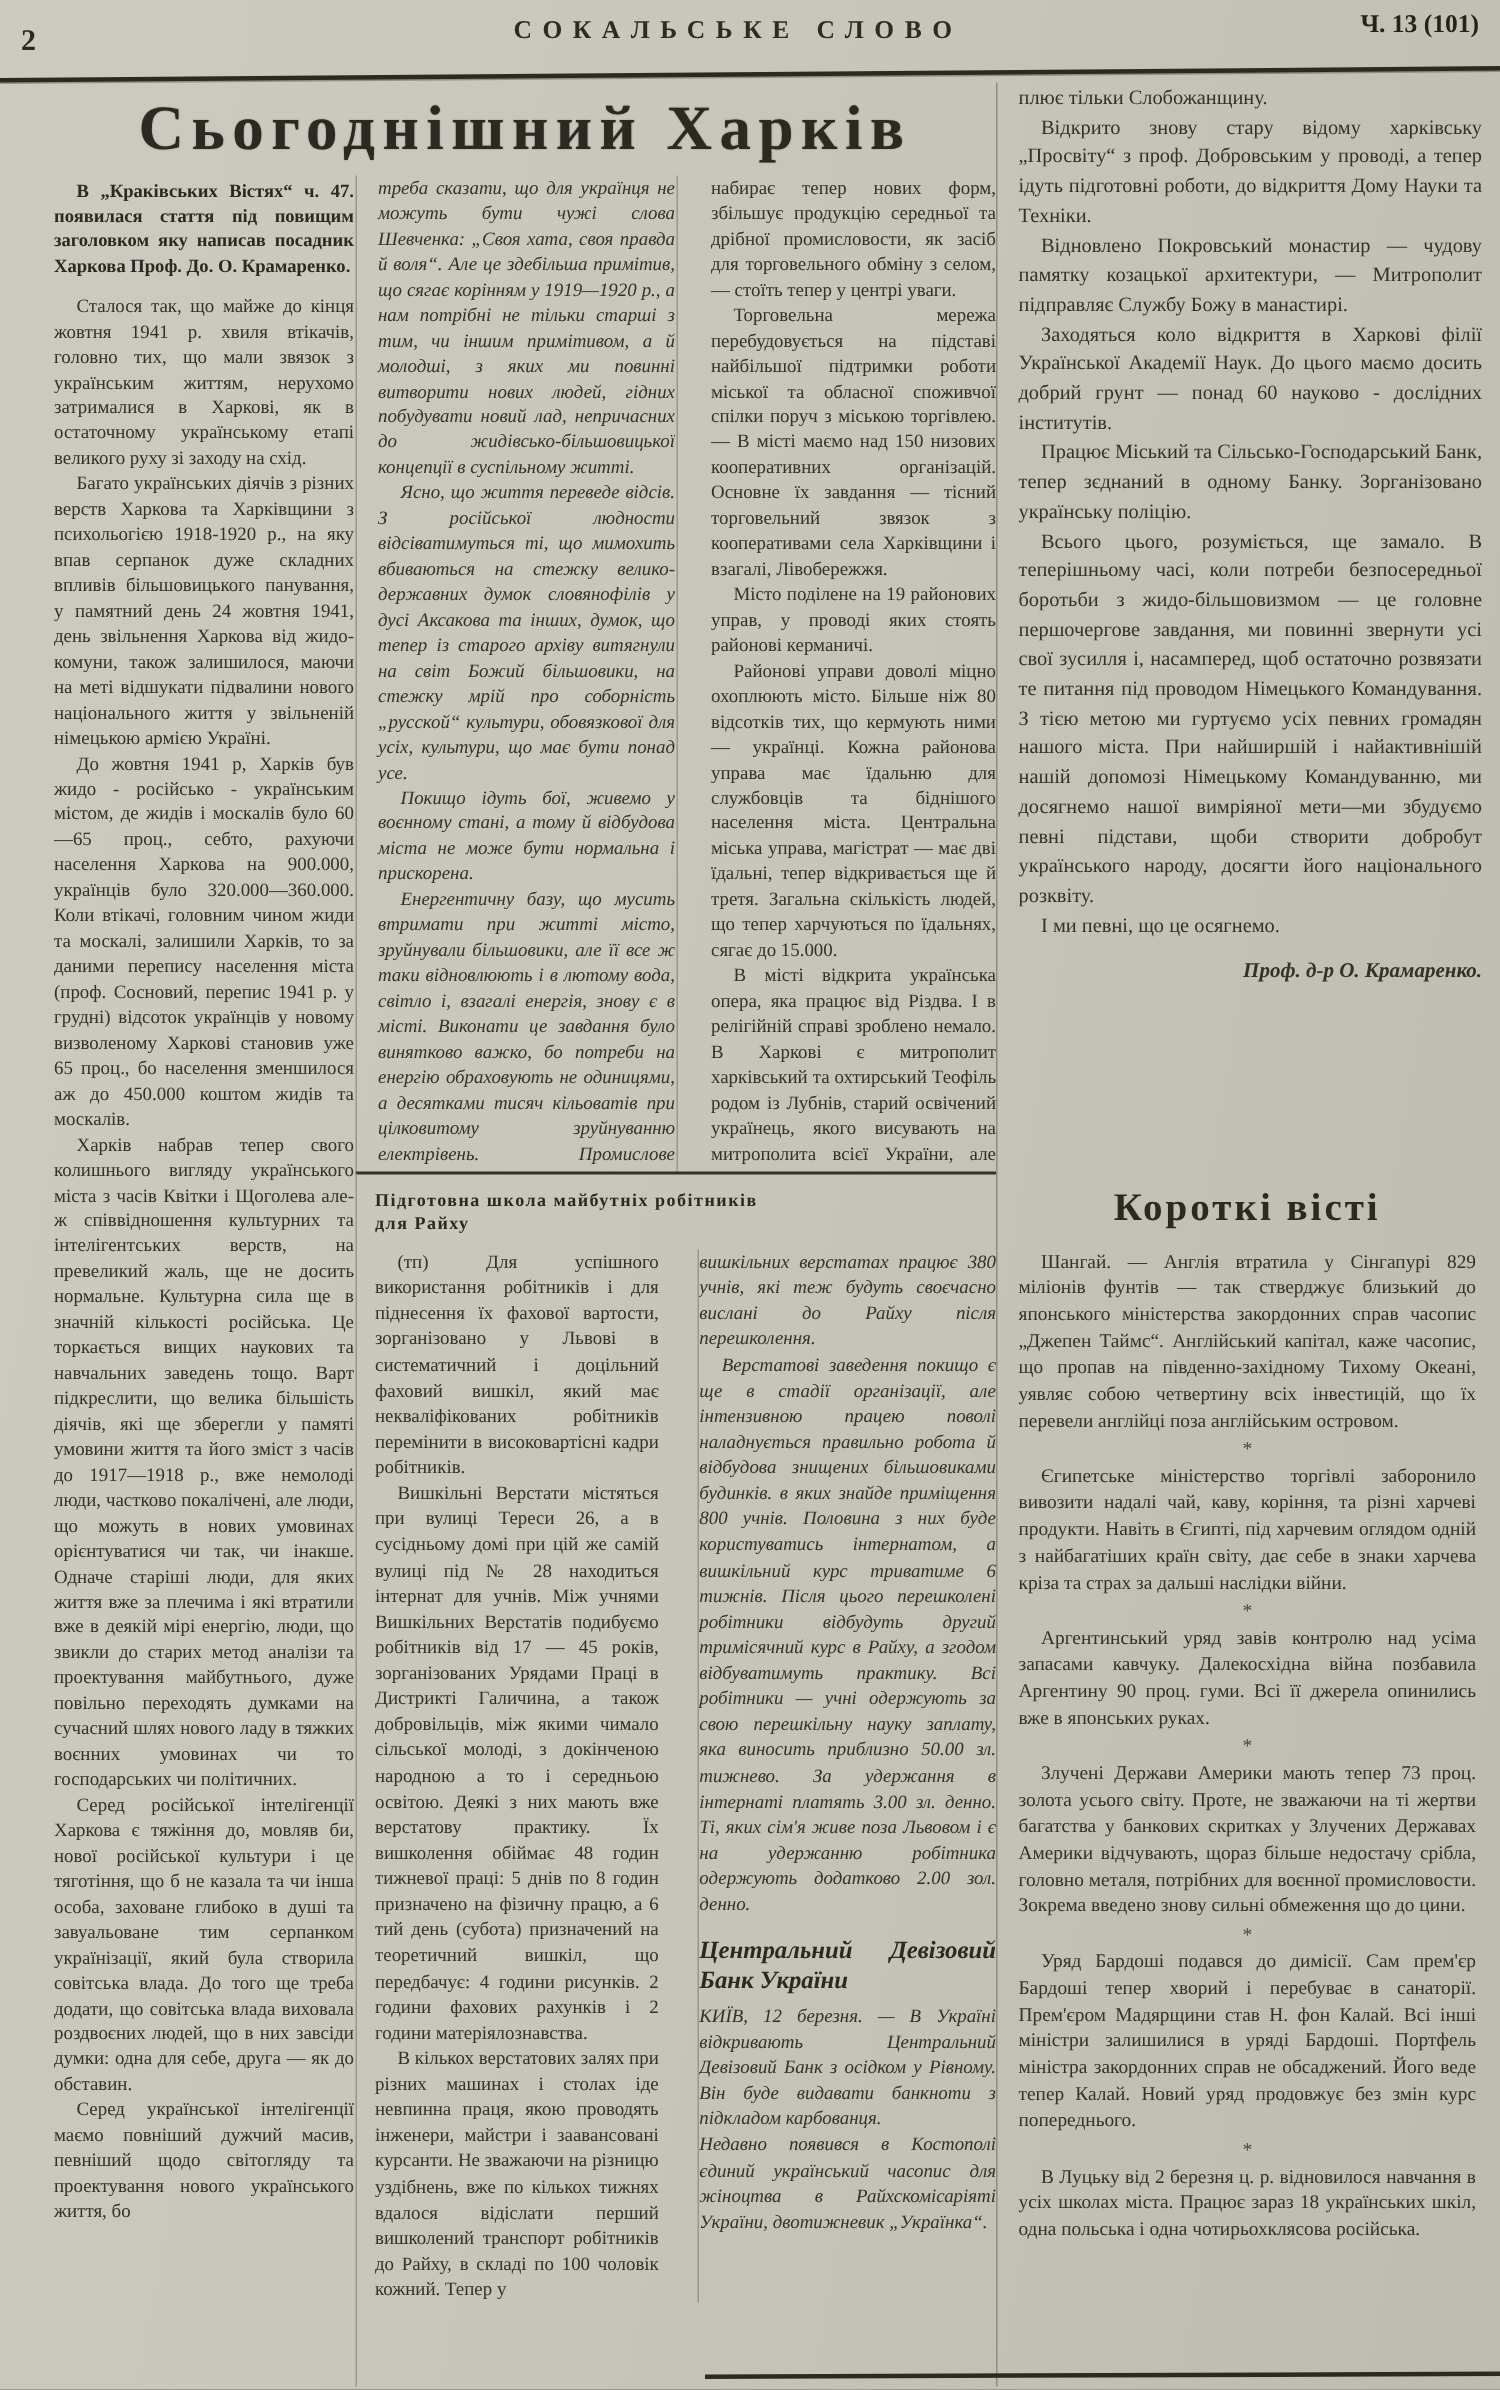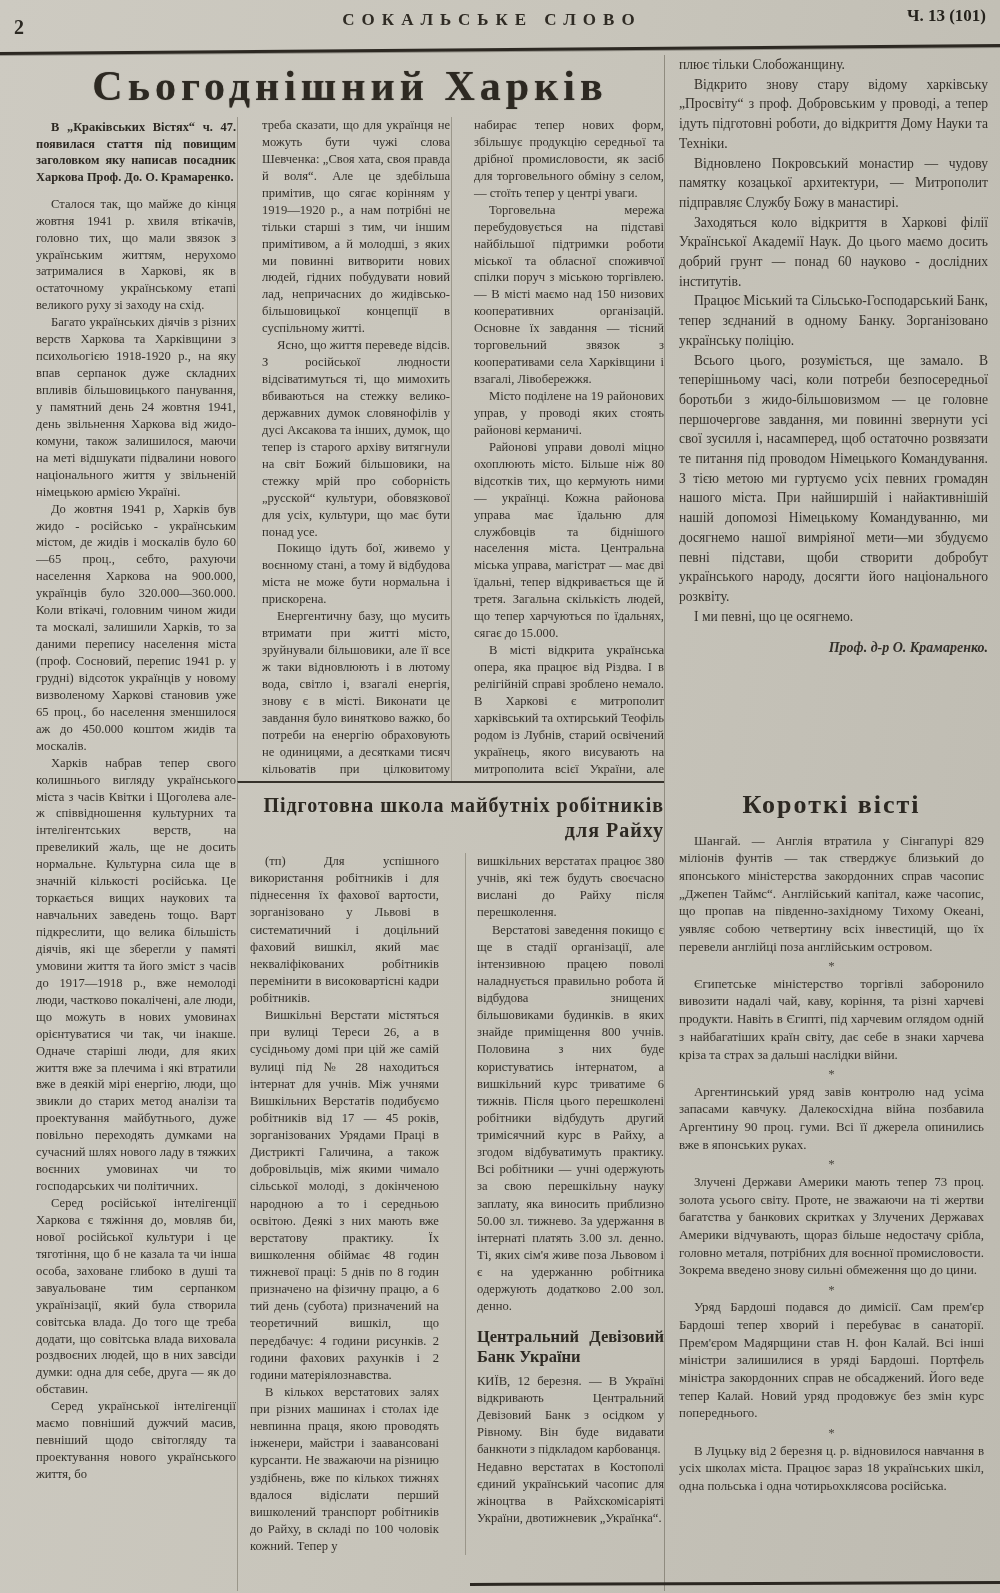--- a/index.html
+++ b/index.html
@@ -25,34 +25,34 @@
   }
   .headline{
     grid-column:1/4; grid-row:1; margin:0; align-self:center;
     text-align:center; font-size:42px; font-weight:bold; letter-spacing:5px;
     color:#2d2922; text-shadow:0 0 1px rgba(45,41,34,.5); white-space:nowrap;
   }
   .col{font-size:12.6px; line-height:1.345; text-align:justify; overflow:hidden;}
   .col p{margin:0; text-indent:15px;}
   .col p.cont{text-indent:0;}
   .c1{grid-column:1; grid-row:2/4;}
-  .c2{grid-column:2; grid-row:2; border-left:1px solid #9a968a; padding-left:24px; margin-left:-13px;}
+  .c2{grid-column:2; grid-row:2; border-left:1px solid #9a968a; padding-left:14px; margin-left:-13px;font-style:italic;}
   .c3{grid-column:3; grid-row:2; border-left:1px solid #9a968a; padding-left:22px; margin-left:-13px;}
   .c4{grid-column:4; grid-row:1/3; border-left:1px solid #8f8b7f; padding-left:14px; margin-left:-14px;
       font-size:13.6px; line-height:1.45;}
   .lede{font-weight:bold; font-size:12.4px; margin:2px 0 10px 0 !important; color:#2c2822;}
   .byline{text-align:right; font-weight:bold; margin-top:12px !important; text-indent:0 !important; font-size:14px;font-style:italic;}
 
   .art2{grid-column:2/4; grid-row:3; border-left:1px solid #9a968a; border-top:2px solid #35312a;
         margin-left:-13px; padding:6px 0 0 12px; overflow:hidden;}
-  .art2 h2{margin:4px 0 10px 0; text-align:right; font-size:20px; line-height:1.25; letter-spacing:1px; color:#2d2922;}
+  .art2 h2{margin:4px 0 10px 0; text-align:left; font-size:12px; line-height:1.25; letter-spacing:1px; color:#2d2922;}
   .art2cols{display:flex; gap:16px;}
   .a1,.a2{width:50%; box-sizing:border-box; font-size:12.6px; line-height:1.36; text-align:justify; overflow:hidden;}
   .a1{padding-right:10px;}
-  .a2{border-left:1px solid #9a968a; padding-left:11px;}
+  .a2{border-left:1px solid #9a968a; font-style:italic;}
   .a1 p,.a2 p{margin:0; text-indent:15px;}
   .a2 p.cont{text-indent:0;}
   .subhead{font-size:16.5px; font-weight:bold; margin:12px 0 6px 0; line-height:1.2; color:#2d2922;}
   .subhead.caps{letter-spacing:1.5px; font-size:15px; margin-top:14px;}
 
   .shorts{grid-column:4; grid-row:3; border-left:1px solid #8f8b7f; margin-left:-14px; padding:2px 4px 0 14px;
           font-size:12.9px; line-height:1.37; text-align:justify; overflow:hidden;}
   .shorts h2{margin:4px 0 10px 0; text-align:center; font-size:26px; letter-spacing:2px; color:#2c2822;}
   .shorts p{margin:0; text-indent:15px;}
   .star-sep{text-align:center; text-indent:0 !important; line-height:1.5; font-size:13px; color:#4a463e;}
@@ -119,21 +119,21 @@
         <div class="a1">
           <p>(тп) Для успішного використання робітників і для піднесення їх фахової вартости, зорганізовано у Львові в систематичний і доцільний фаховий вишкіл, який має некваліфікованих робітників перемінити в високовартісні кадри робітників.</p>
           <p>Вишкільні Верстати містяться при вулиці Тереси 26, а в сусідньому домі при цій же самій вулиці під № 28 находиться інтернат для учнів. Між учнями Вишкільних Верстатів подибуємо робітників від 17 — 45 років, зорганізованих Урядами Праці в Дистрикті Галичина, а також добровільців, між якими чимало сільської молоді, з докінченою народною а то і середньою освітою. Деякі з них мають вже верстатову практику. Їх вишколення обіймає 48 годин тижневої праці: 5 днів по 8 годин призначено на фізичну працю, а 6 тий день (субота) призначений на теоретичний вишкіл, що передбачує: 4 години рисунків. 2 години фахових рахунків і 2 години матеріялознавства.</p>
           <p>В кількох верстатових залях при різних машинах і столах іде невпинна праця, якою проводять інженери, майстри і заавансовані курсанти. Не зважаючи на різницю уздібнень, вже по кількох тижнях вдалося відіслати перший вишколений транспорт робітників до Райху, в складі по 100 чоловік кожний. Тепер у</p>
         </div>
         <div class="a2">
           <p class="cont">вишкільних верстатах працює 380 учнів, які теж будуть своєчасно вислані до Райху після перешколення.</p>
           <p>Верстатові заведення покищо є ще в стадії організації, але інтензивною працею поволі наладнується правильно робота й відбудова знищених більшовиками будинків. в яких знайде приміщення 800 учнів. Половина з них буде користуватись інтернатом, а вишкільний курс триватиме 6 тижнів. Після цього перешколені робітники відбудуть другий тримісячний курс в Райху, а згодом відбуватимуть практику. Всі робітники — учні одержують за свою перешкільну науку заплату, яка виносить приблизно 50.00 зл. тижнево. За удержання в інтернаті платять 3.00 зл. денно. Ті, яких сім'я живе поза Львовом і є на удержанню робітника одержують додатково 2.00 зол. денно.</p>
           <h3 class="subhead">Центральний Девізовий Банк України</h3>
           <p class="cont">КИЇВ, 12 березня. — В Україні відкривають Центральний Девізовий Банк з осідком у Рівному. Він буде видавати банкноти з підкладом карбованця.</p>
-          <p class="cont">Недавно верстатах в Костополі єдиний український часопис для жіноцтва в Райхскомісаріяті України, двотижневик „Українка“.</p>
+          <p class="cont">Недавно появився в Костополі єдиний український часопис для жіноцтва в Райхскомісаріяті України, двотижневик „Українка“.</p>
         </div>
       </div>
     </div>
 
     <div class="shorts">
       <h2>Короткі вісті</h2>
       <p>Шангай. — Англія втратила у Сінгапурі 829 міліонів фунтів — так стверджує близький до японського міністерства закордонних справ часопис „Джепен Таймс“. Англійський капітал, каже часопис, що пропав на південно-західному Тихому Океані, уявляє собою четвертину всіх інвестицій, що їх перевели англійці поза англійським островом.</p>
       <p class="star-sep">*</p>
       <p>Єгипетське міністерство торгівлі заборонило вивозити надалі чай, каву, коріння, та різні харчеві продукти. Навіть в Єгипті, під харчевим оглядом одній з найбагатіших країн світу, дає себе в знаки харчева кріза та страх за дальші наслідки війни.</p>
       <p class="star-sep">*</p>

